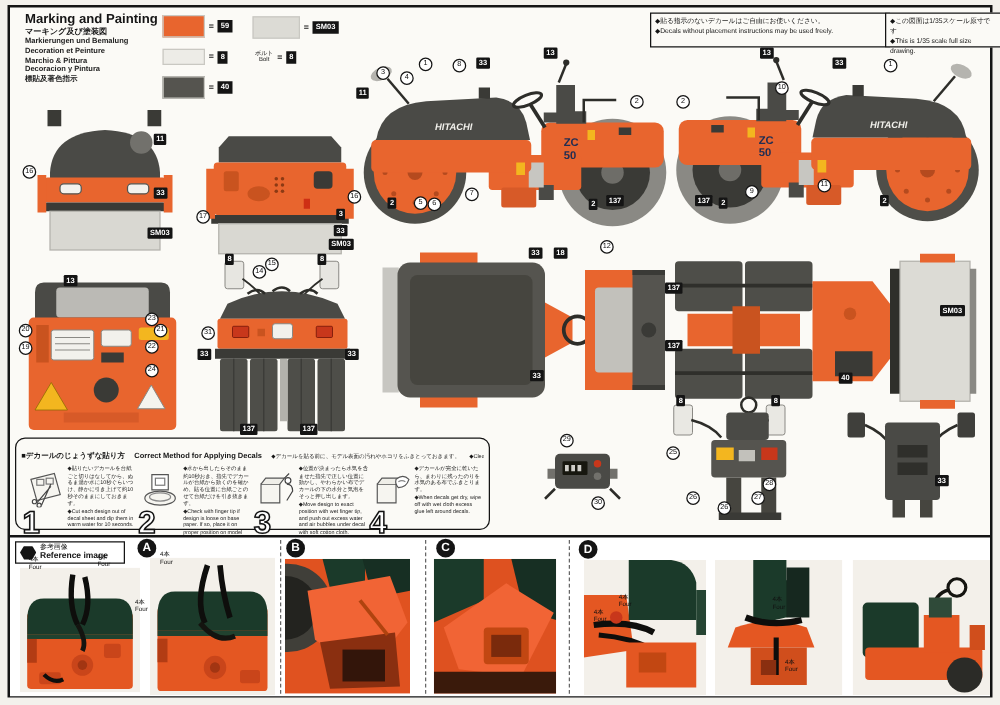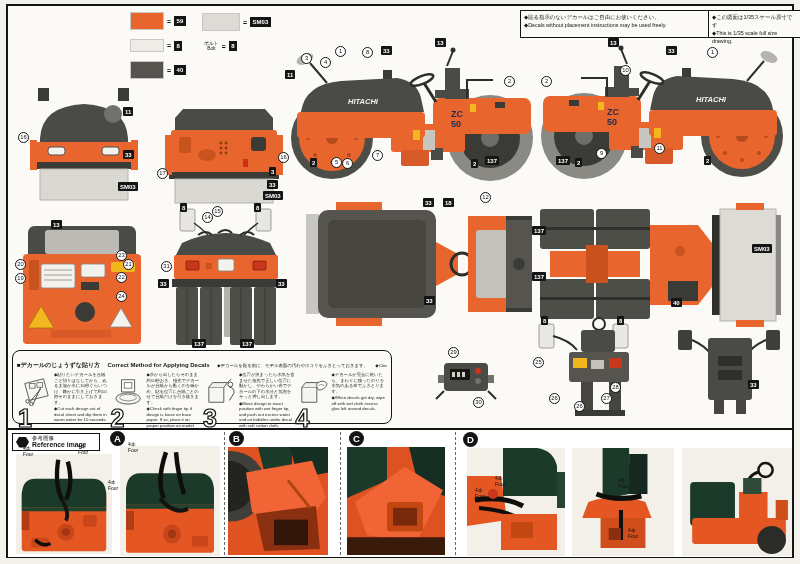--- a/index.html
+++ b/index.html
@@ -106,20 +106,29 @@
         <path d="M162 28 L168 13" stroke="#2D2D29" stroke-width="2" fill="none"></path>
         <circle cx="168" cy="12" r="2.5" fill="#2D2D29"></circle>
         <path d="M182 60 v-18 h26" stroke="#2D2D29" stroke-width="2" fill="none"></path>
         <rect x="128" y="92" width="7" height="10" fill="#F3B61F"></rect>
         <rect x="185" y="66" width="6" height="8" fill="#F3B61F"></rect>
         <rect x="210" y="64" width="10" height="6" fill="#3A3A36"></rect>
       </g>
     </defs>
   </svg>
 
+  <div class="hdr">
+    <h1>Marking and Painting</h1>
+    <div class="ja">マーキング及び塗装図</div>
+    <div class="tr">Markierungen und Bemalung</div>
+    <div class="tr">Decoration et Peinture</div>
+    <div class="tr">Marchio &amp; Pittura</div>
+    <div class="tr">Decoracion y Pintura</div>
+    <div class="tr">標貼及著色指示</div>
+  </div>
 
   <div class="leg">
     <div class="lr" style="left:0;top:0">
       <span class="sw" style="background: rgb(232, 101, 46);"></span>
       <span class="eq">=</span>
       <span class="code">59</span>
     </div>
     <div class="lr" style="left:0;top:27px">
       <span class="sw" style="height: 13px; background: rgb(237, 236, 231);"></span>
       <span class="eq">=</span>

